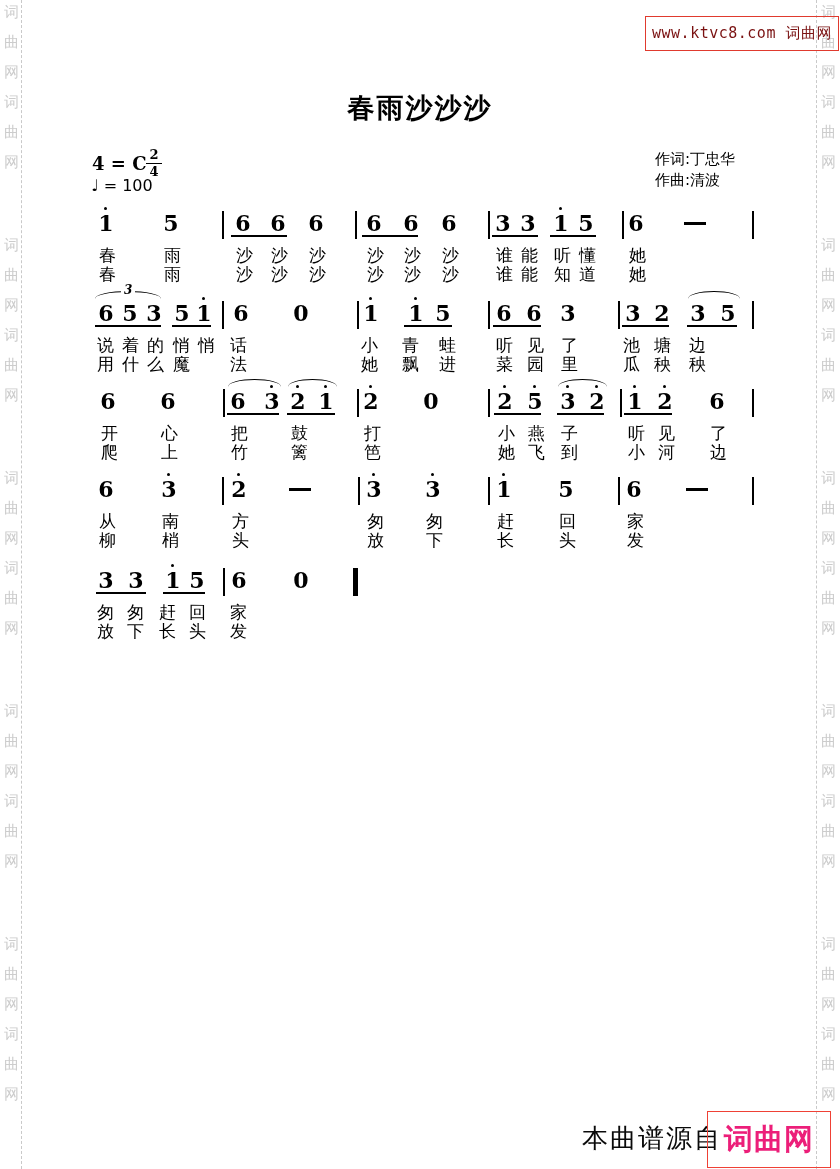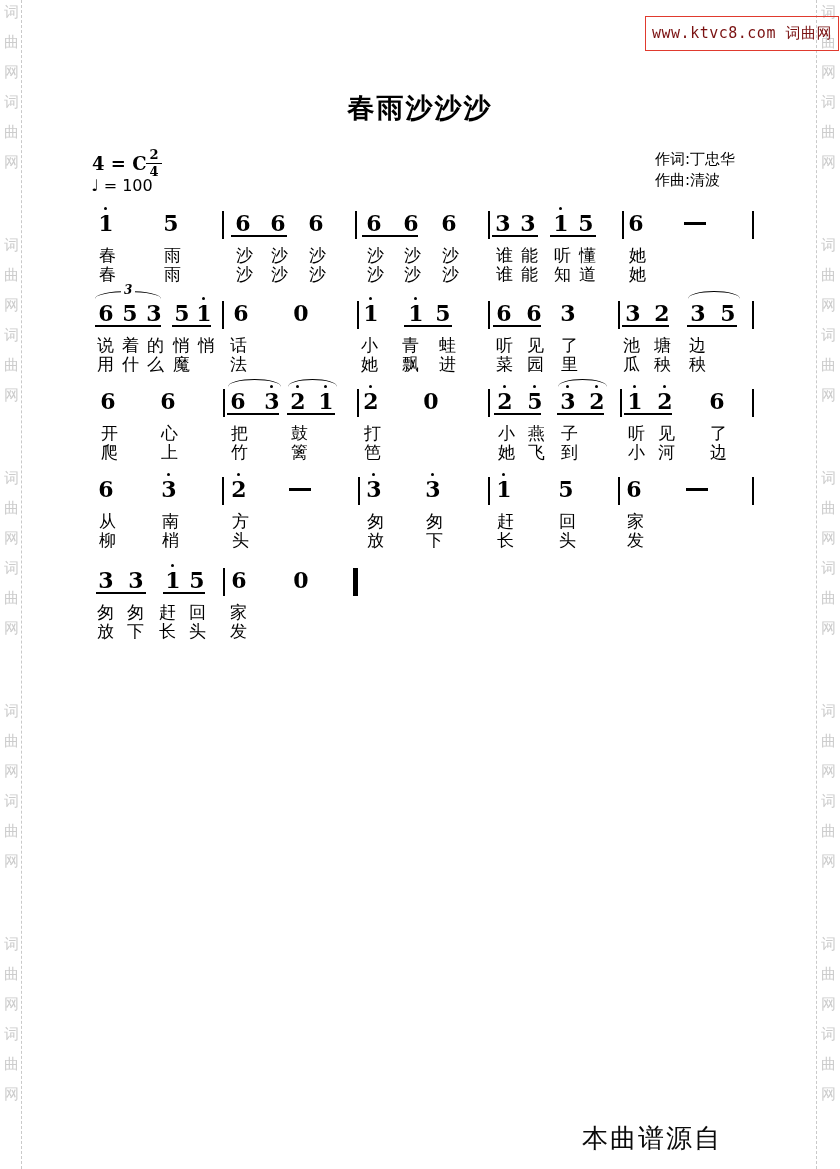--- a/index.html
+++ b/index.html
@@ -349,13 +349,16 @@
       <span class="lyric" style="left: 189px; top: 603px;">回</span>
       <span class="lyric" style="left: 230px; top: 603px;">家</span>
       <span class="lyric" style="left: 97px; top: 622px;">放</span>
       <span class="lyric" style="left: 127px; top: 622px;">下</span>
       <span class="lyric" style="left: 159px; top: 622px;">长</span>
       <span class="lyric" style="left: 189px; top: 622px;">头</span>
       <span class="lyric" style="left: 230px; top: 622px;">发</span>
     </div>
 
   <div class="source">本曲谱源自</div>
+  <div class="logo-box" style="border-color: rgb(239, 65, 53);">
+    <span class="logo-text" style="color: rgb(236, 30, 121);">词曲网</span>
+  </div>
 </div>
 
 </body></html>

